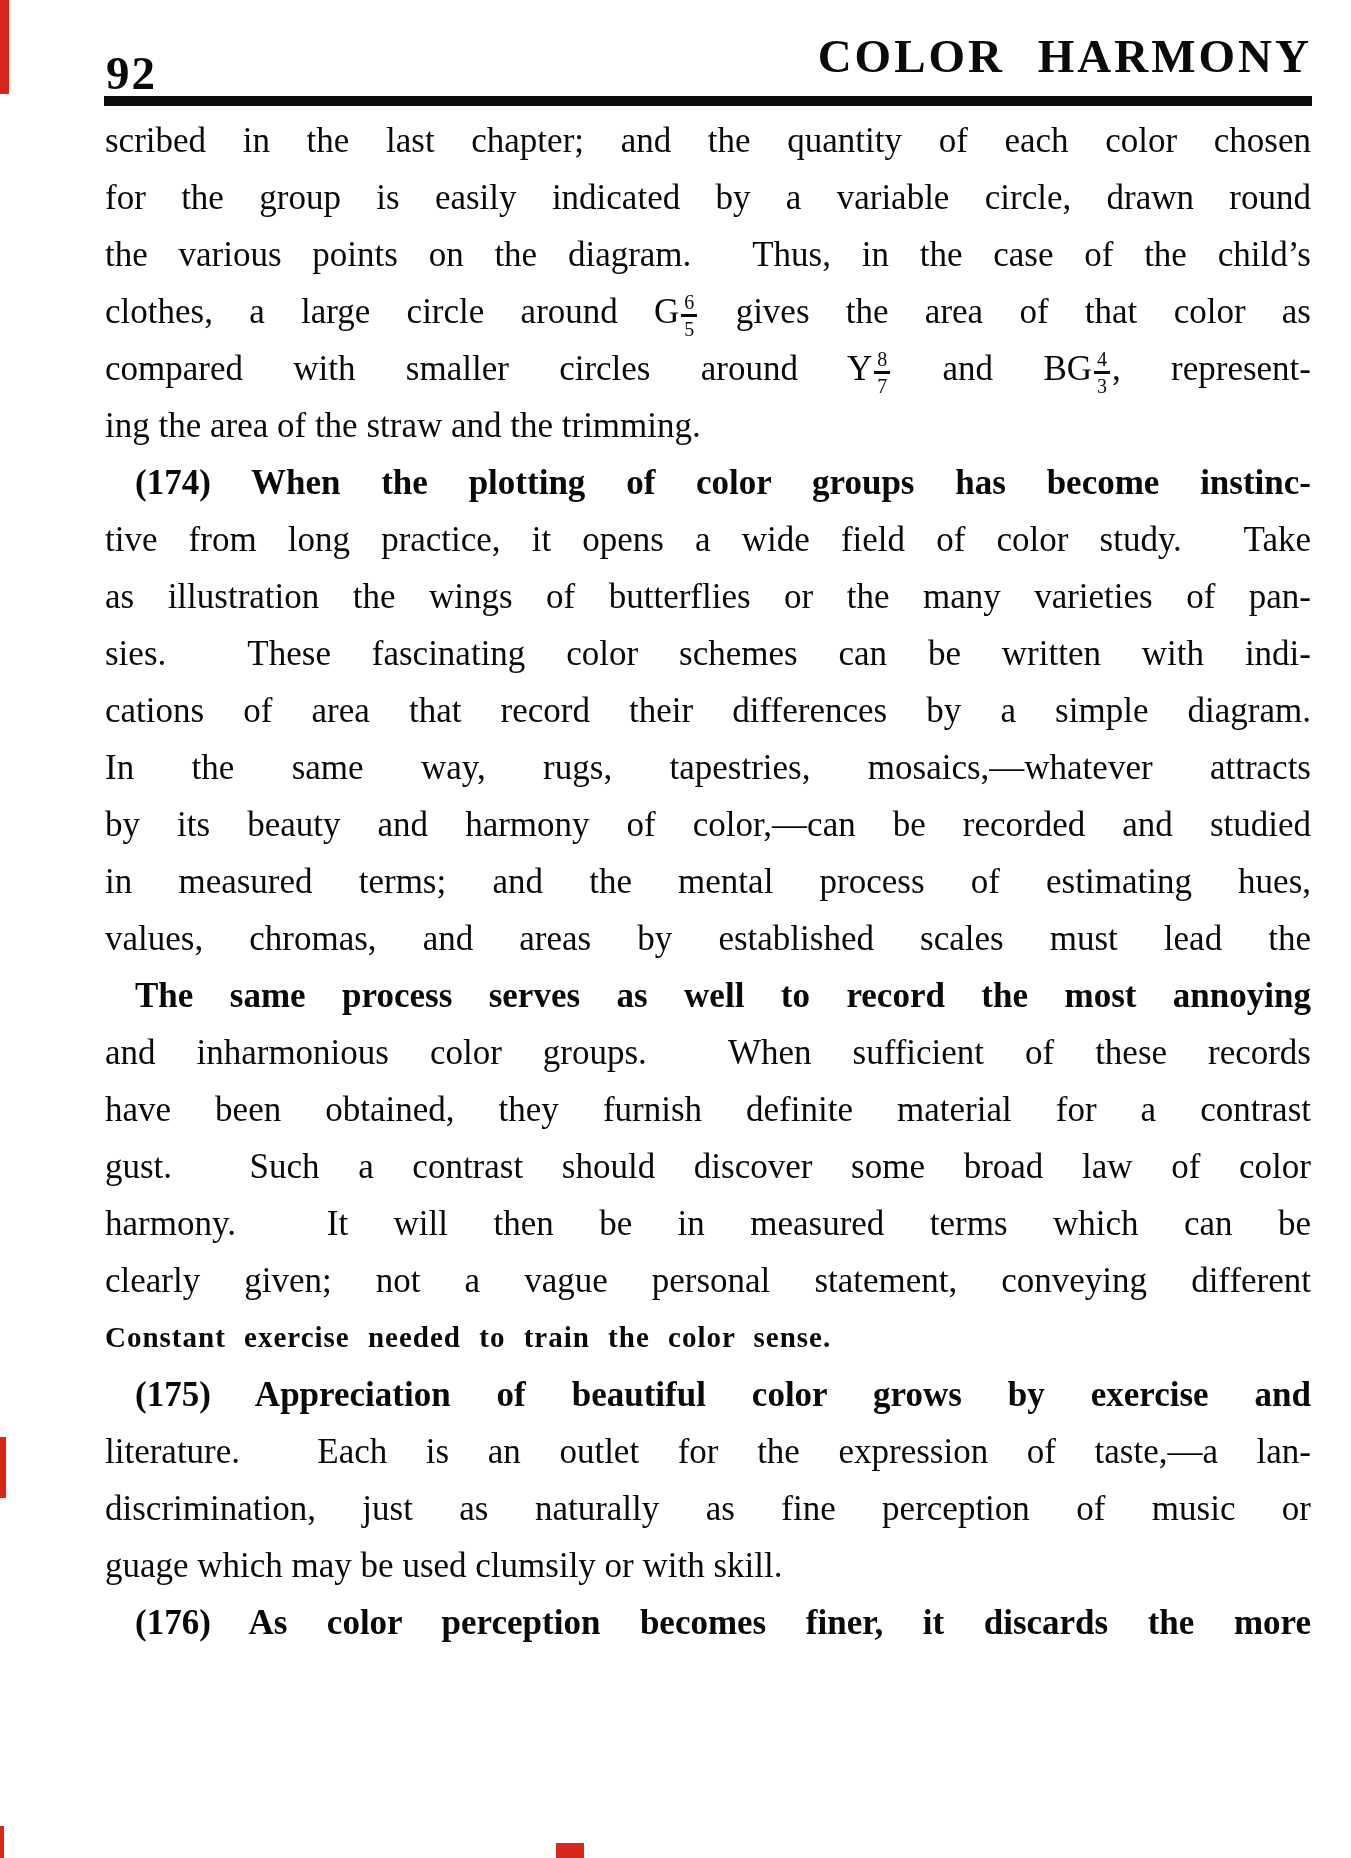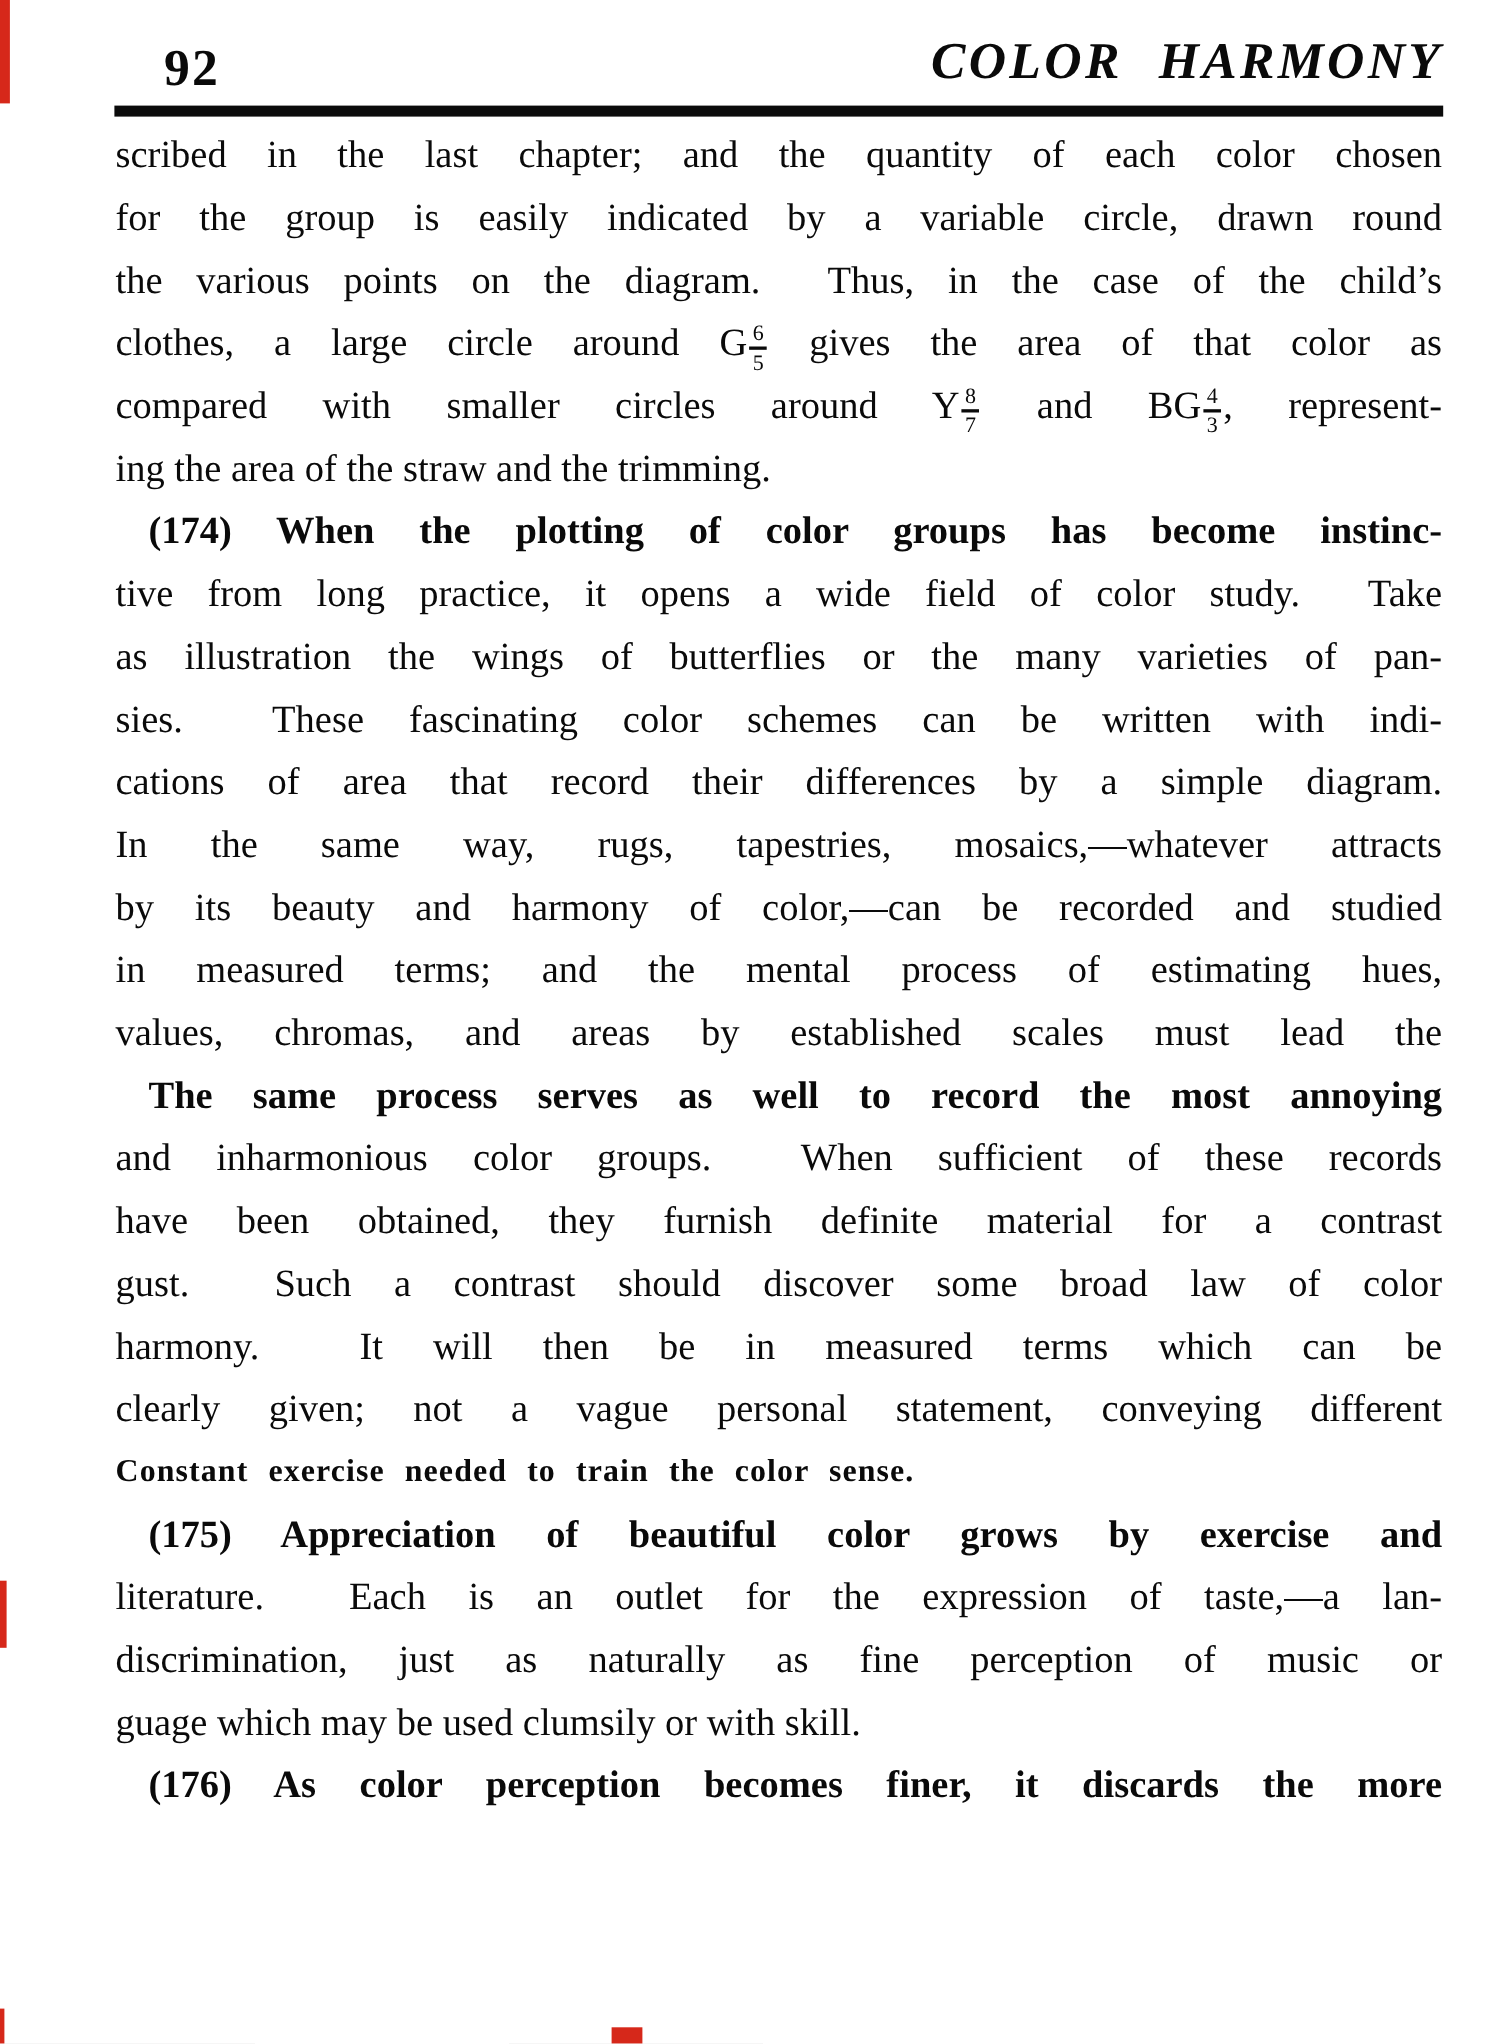--- a/index.html
+++ b/index.html
@@ -6,27 +6,27 @@
   .page{
     position:relative;
     width:1351px;height:1858px;
     background:#ffffff;
     font-family:"Liberation Serif",serif;
     color:#0a0a0a;
     overflow:hidden;
   }
   
   .hdr-num{
-    position:absolute;left:106px;top:39px;
-    font-size:47px;font-weight:700;line-height:1;letter-spacing:2px;margin-left:43px;
+    position:absolute;left:106px;top:50px;
+    font-size:47px;font-weight:700;line-height:1;letter-spacing:2px;
   }
   .hdr-title{
     position:absolute;right:39px;top:33px;
     font-size:47px;font-weight:700;line-height:1;
-    letter-spacing:3px;word-spacing:18px;font-style:italic;
+    letter-spacing:3px;word-spacing:18px;
   }
   .rule{
     position:absolute;left:104px;top:96px;width:1208px;height:10px;
     background:#0b0b0b;
   }
   
   .bodycol{
     position:absolute;left:105px;top:112px;width:1206px;
   }
   .ln{

